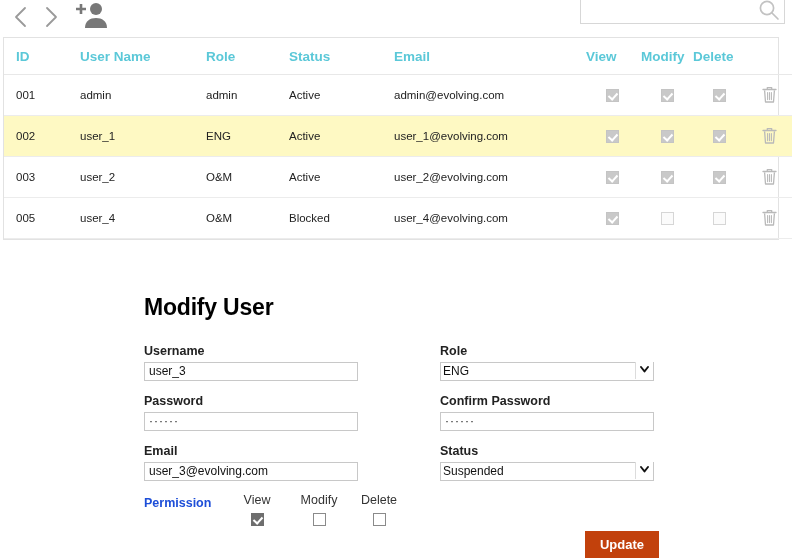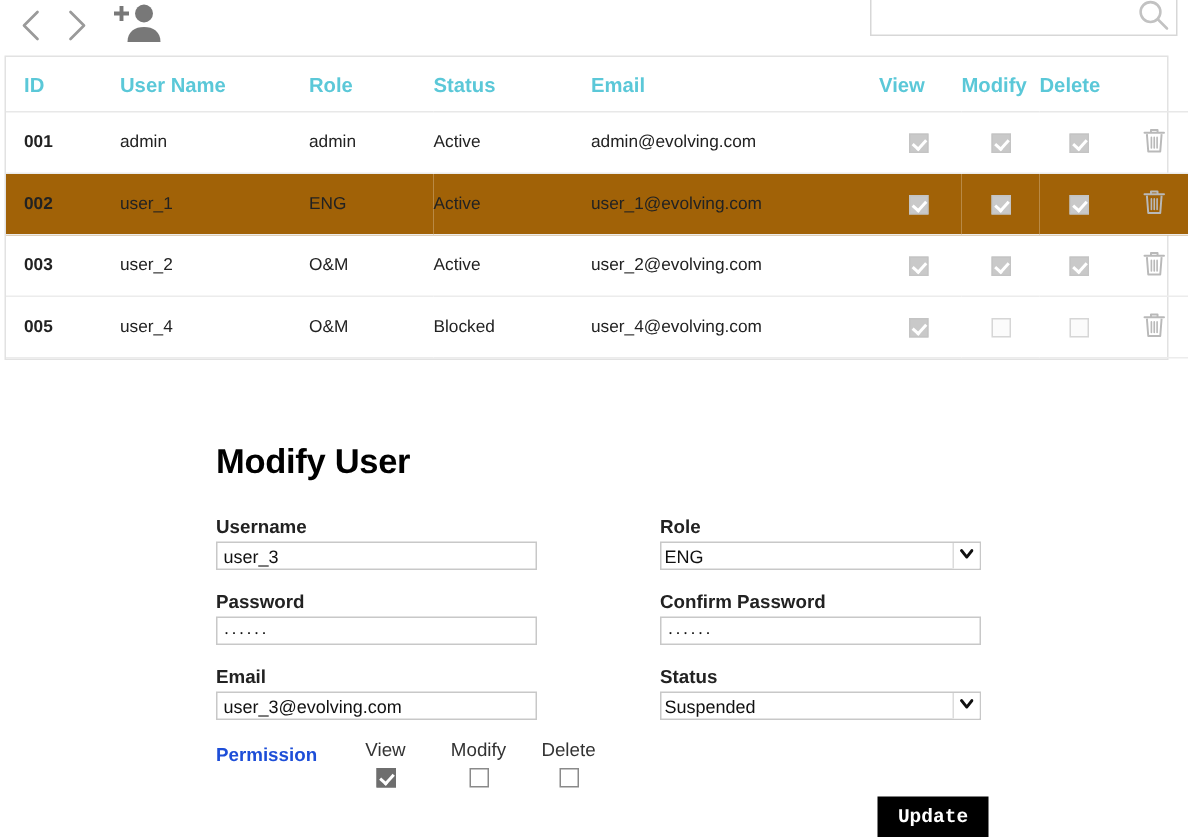--- a/index.html
+++ b/index.html
@@ -94,25 +94,25 @@
     vertical-align: middle;
   }
   #user-table td {
     font-size: 11.5px;
     color: #222222;
     height: 40px;
     padding: 0;
     border-bottom: 1px solid #ececec;
     vertical-align: middle;
   }
-  tr.row-alt td { background: #a16207; }
+  tr.row-alt td { background: #fef9c3; }
   tr.row-selected td { background: #a8dfec; }
   tr.row-last td { border-bottom: none; }
 
-  .c-id     { width: 64px;  padding-left: 12px !important; font-weight: bold; }
+  .c-id     { width: 64px;  padding-left: 12px !important; }
   .c-user   { width: 126px; }
   .c-role   { width: 83px;  }
   .c-status { width: 105px; }
   .c-email  { width: 190px; }
   .c-view   { width: 55px;  text-align: center; }
   .c-modify { width: 52px;  text-align: center; }
   .c-delete { width: 53px;  text-align: center; }
   .c-trash  { width: 46px;  text-align: center; }
 
   th.c-view, th.c-modify, th.c-delete { text-align: center; }
@@ -267,24 +267,24 @@
     border: solid #ffffff;
     border-width: 0 2px 2px 0;
     transform: rotate(42deg);
   }
 
   
   #update-button {
     position: absolute;
     left: 585px; top: 531px;
     width: 74px; height: 27px;
-    background: #000000;
+    background: #c2410c;
     color: #ffffff;
     border: 0;
-    font-family: Liberation Mono, monospace;
+    font-family: Liberation Sans, sans-serif;
     font-size: 13px;
     font-weight: bold;
     text-align: center;
     line-height: 25px;
     cursor: pointer;
     padding: 0;
   }
 </style>
 </head>
 <body>

